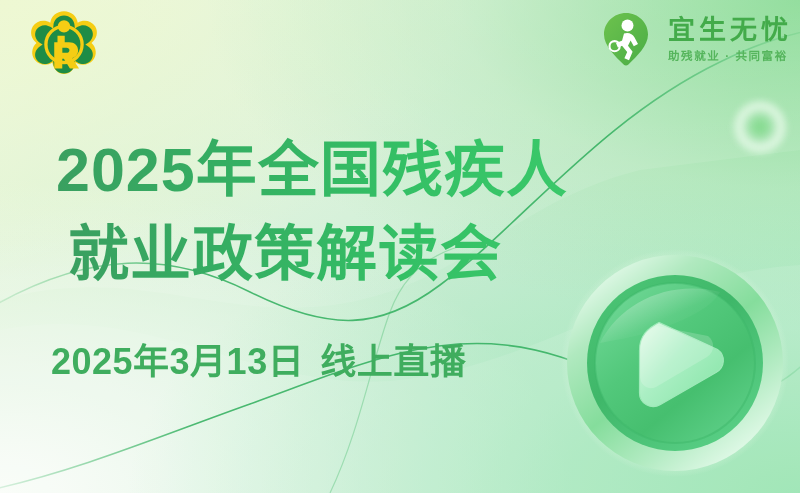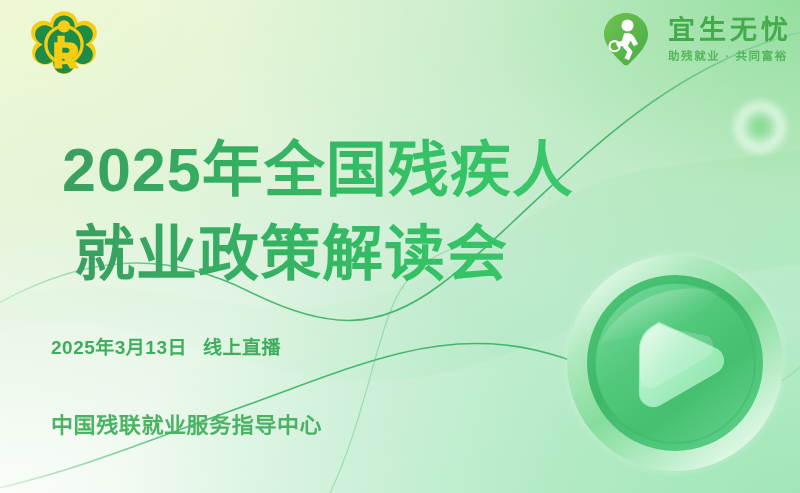--- a/index.html
+++ b/index.html
@@ -74,21 +74,21 @@
     font-size: 11.5px;
     font-weight: 700;
     color: #55b55c;
     letter-spacing: 1.6px;
     white-space: nowrap;
   }
 
   
   .title-block {
     position: absolute;
-    left: 62px;
+    left: 56px;
     top: 128px;
     width: 560px;
   }
   .title-line {
     font-size: 61px;
     font-weight: 900;
     line-height: 84px;
     letter-spacing: 1px;
     white-space: nowrap;
     background: linear-gradient(100deg, #3a9f60 0%, #35ad62 28%, #34c065 62%, #3ccb6b 100%);
@@ -97,21 +97,21 @@
     color: transparent;
     -webkit-text-fill-color: transparent;
   }
   .title-line.second { letter-spacing: 1px; margin-left: 12px; }
 
   
   .date-line {
     position: absolute;
     left: 51px;
     top: 332px;
-    font-size: 19px;
+    font-size: 36px;
     font-weight: 700;
     color: #3fad5e;
     letter-spacing: 0.5px;
     white-space: nowrap;
   }
   .date-line .sep { display: inline-block; width: 16px; }
 
   
   .org-block {
     position: absolute;
@@ -294,16 +294,15 @@
   <div class="title-block">
     <div class="title-line">2025年全国残疾人</div>
     <div class="title-line second">就业政策解读会</div>
   </div>
 
   <div class="date-line">
     <span>2025年3月13日</span><span class="sep"></span><span>线上直播</span>
   </div>
 
   <div class="org-block">
-    <div class="org-line">中国残联就业服务指导中心</div>
   </div>
 
 </div>
 
 </body></html>

